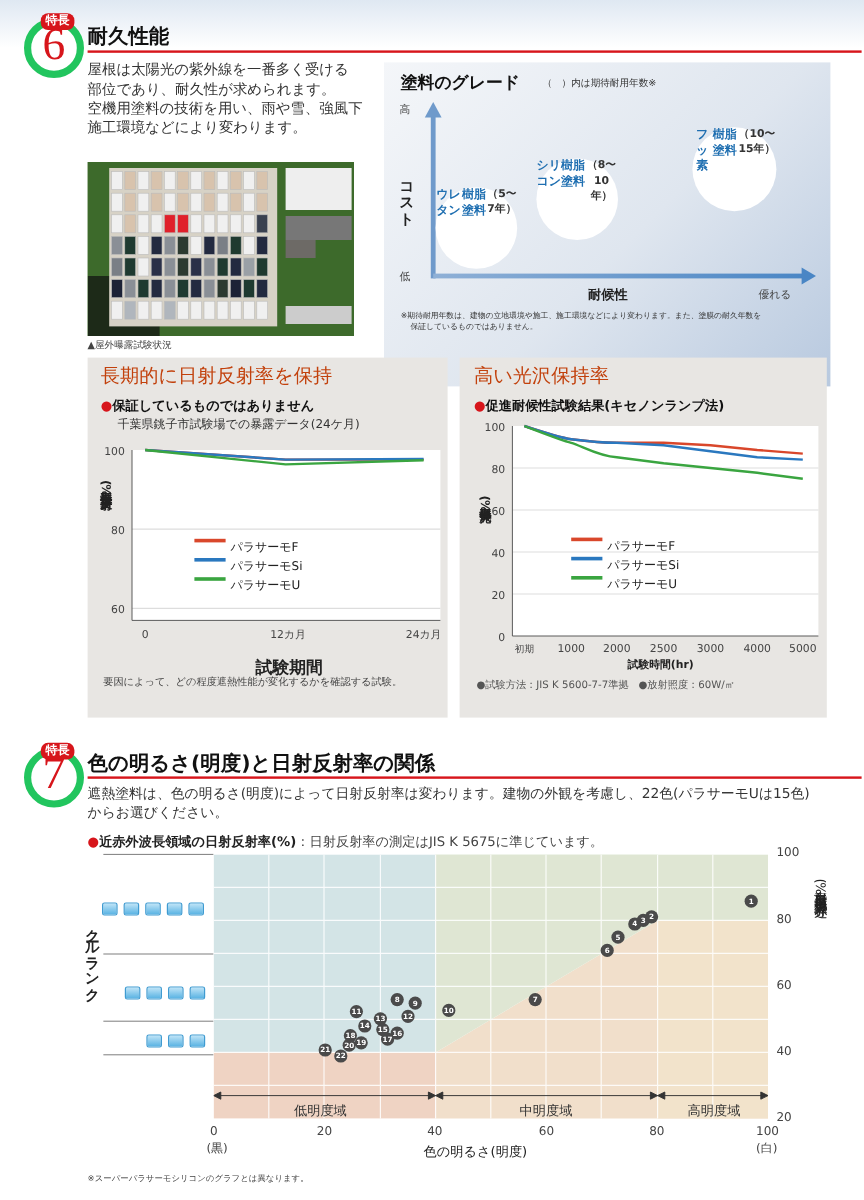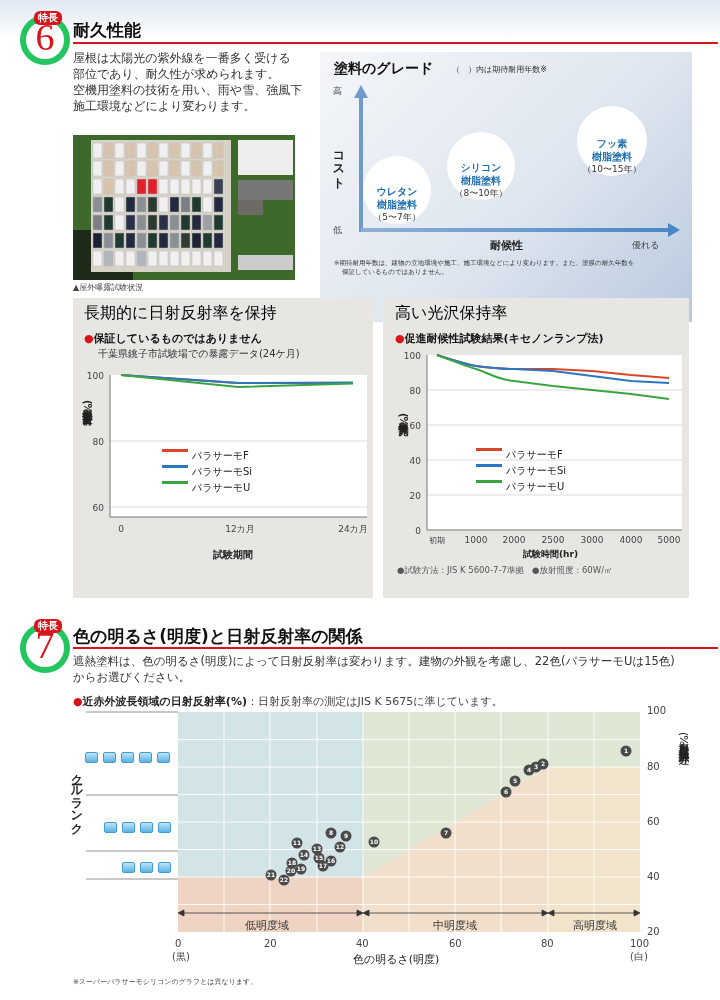--- a/index.html
+++ b/index.html
@@ -7,23 +7,23 @@
 .abs{position:absolute}
 .topfade{position:absolute;left:0;top:0;width:720px;height:40px;background:linear-gradient(#dfe8f2,#fff)}
 .badge{position:absolute;width:50px;height:50px;border:6px solid #22c55e;border-radius:50%;background:#fff;display:flex;align-items:flex-end;justify-content:center;font-family:Liberation Serif, serif;font-size:38px;color:#d7151b;font-weight:400}
 .badge .tag{position:absolute;top:-10px;left:8px;background:#d7151b;color:#fff;font-size:10px;font-weight:bold;padding:1px 4px;border-radius:6px;line-height:12px}
 .sec-title{position:absolute;font-size:17px;font-weight:bold;color:#111}
 .redline{position:absolute;height:2px;background:#d7151b}
 .body-text{position:absolute;font-size:12px;line-height:16px;color:#333}
 .photo{position:absolute;left:73px;top:135px;width:222px;height:145px;background:#3e6b2a;overflow:hidden}
 .panelbox{position:absolute;background:#e8e6e3}
 .gradbox{position:absolute;left:320px;top:52px;width:372px;height:270px;background:linear-gradient(135deg,#f4f6f9 0%,#dfe6ef 55%,#b8c9df 100%)}
-.bubble{position:absolute;border-radius:50%;background:#fff;text-align:center;font-size:10px;font-weight:bold;color:#1f6fb1;display:flex;flex-direction:column;justify-content:flex-end;line-height:13px}
-.bubble .yr{color:#333;font-weight:normal;font-size:9px}
-.pink{color:#000000;font-size:16px}
+.bubble{position:absolute;border-radius:50%;background:#fff;text-align:center;font-size:10px;font-weight:bold;color:#1f6fb1;display:flex;flex-direction:row;justify-content:flex-end;line-height:13px}
+.bubble .yr{color:#333;font-weight:bold;font-size:9px}
+.pink{color:#c2410c;font-size:16px}
 .sub{font-size:11px;font-weight:bold;color:#111}
 .dot{color:#d7151b}
 .small{font-size:8px;color:#444}
 .tick{font-size:9px;color:#444}
 .vert{writing-mode:vertical-rl;font-size:10px;font-weight:bold;color:#222;letter-spacing:-1px}
 .legend-row{position:absolute;font-size:10px;color:#222;display:flex;}
 .legend-row .sw{width:26px;height:3px;margin-right:4px}
 svg text{font-family:"DejaVu Sans","Liberation Sans",sans-serif}
 .cube{display:inline-block;width:13px;height:11px;margin-left:5px;background:linear-gradient(#bfe4f7,#59b3e3);border:1px solid #3f9bd1;border-radius:2px}
 </style>
@@ -214,22 +214,23 @@
       <span>パラサーモF</span>
     </div>
   <div class="legend-row" style="left:89px;top:167px">
       <span class="sw" style="background:#2a78bf"></span>
       <span>パラサーモSi</span>
     </div>
   <div class="legend-row" style="left:89px;top:183px">
       <span class="sw" style="background:#3aa540"></span>
       <span>パラサーモU</span>
     </div>
-  <div class="abs" style="left:140px;top:250px;font-size:10px;font-weight:bold">試験期間</div>
+  <div class="abs" style="left:140px;top:250px;font-size:14px;font-weight:bold">試験期間</div>
   <div class="abs" style="left:13px;top:265px;font-size:8.5px;color:#444;line-height:12px">
+    <div>要因によって、どの程度遮熱性能が変化するかを確認する試験。</div>
   </div>
 </div>
 
 <div class="panelbox" style="left:383px;top:298px;width:306px;height:300px">
   <div class="abs pink" style="left:12px;top:5px">高い光沢保持率</div>
   <div class="abs sub" style="left:12px;top:33px"><span class="dot">●</span><span>促進耐候性試験結果(キセノンランプ法)</span></div>
 
   <svg class="abs" style="left:0;top:50px" width="306" height="200">
     <rect x="44" y="7" width="255" height="175" fill="#fff"></rect>
     <line x1="44" y1="42" x2="299" y2="42" stroke="#ddd"></line>

